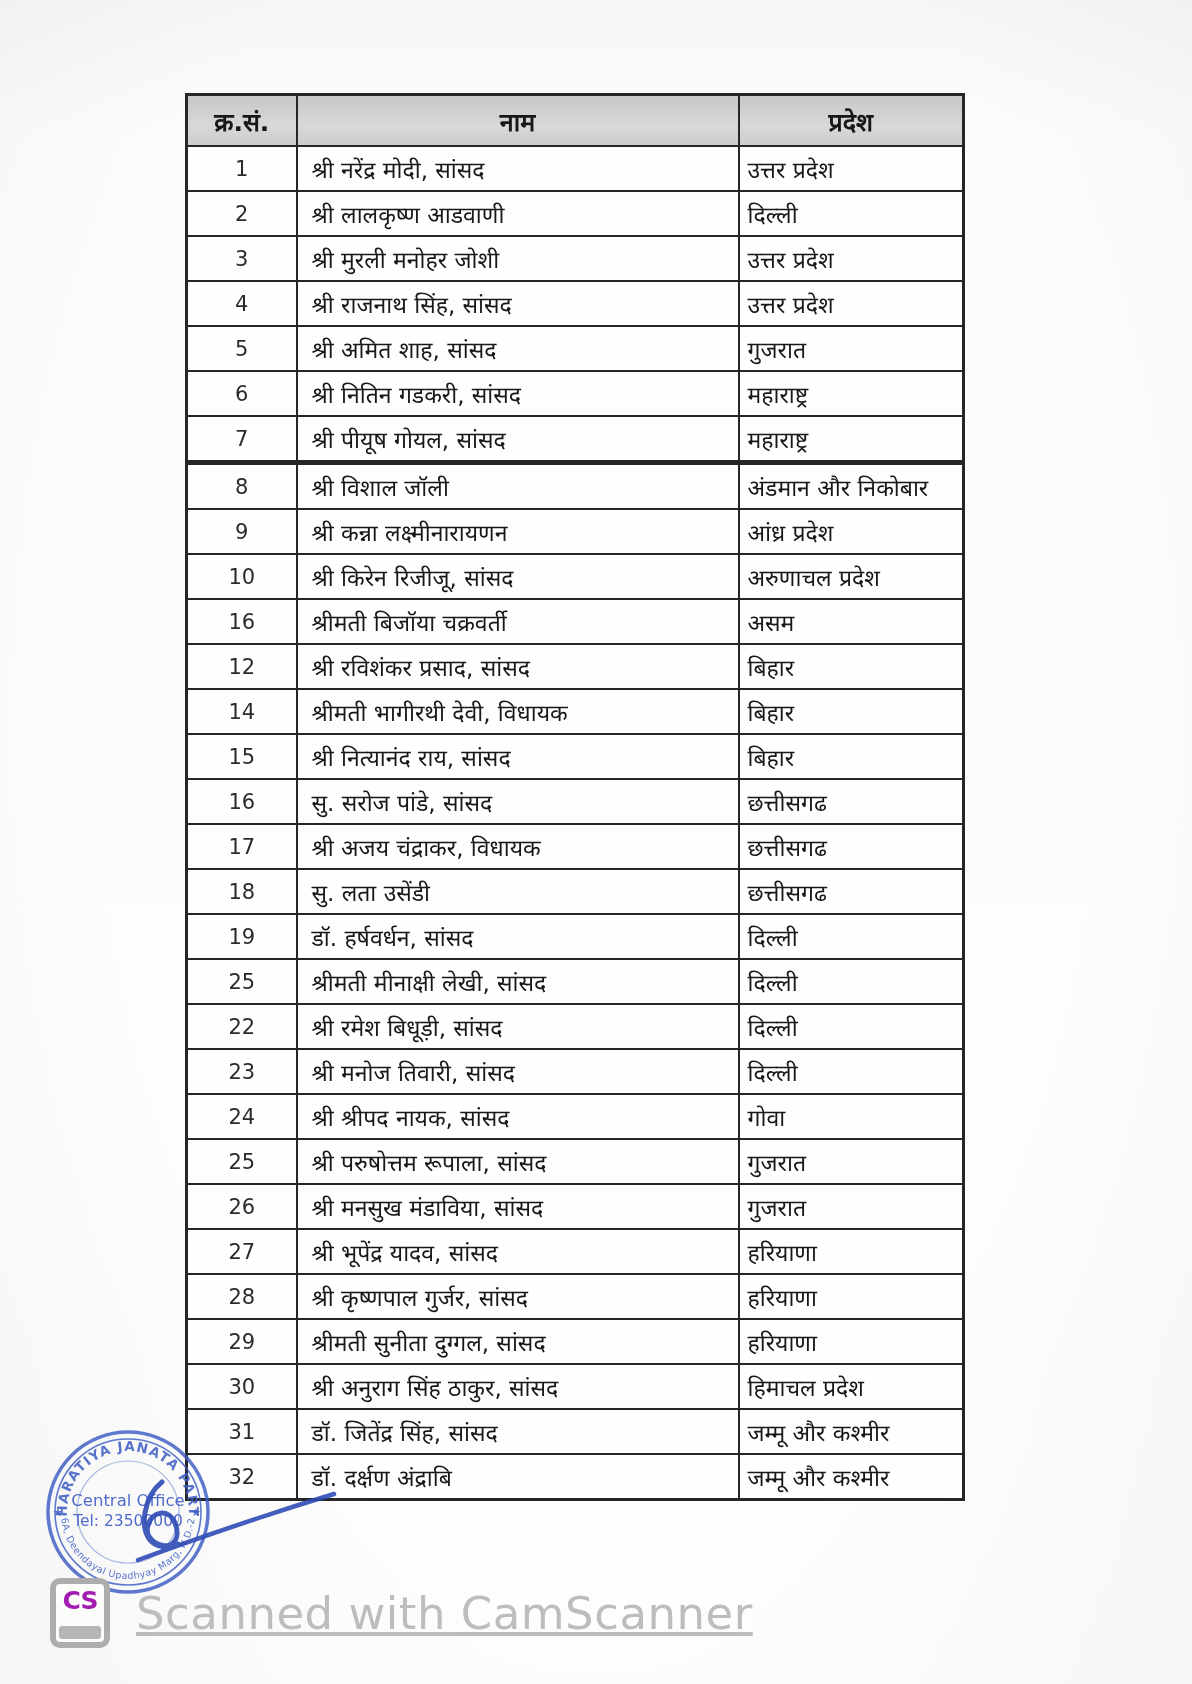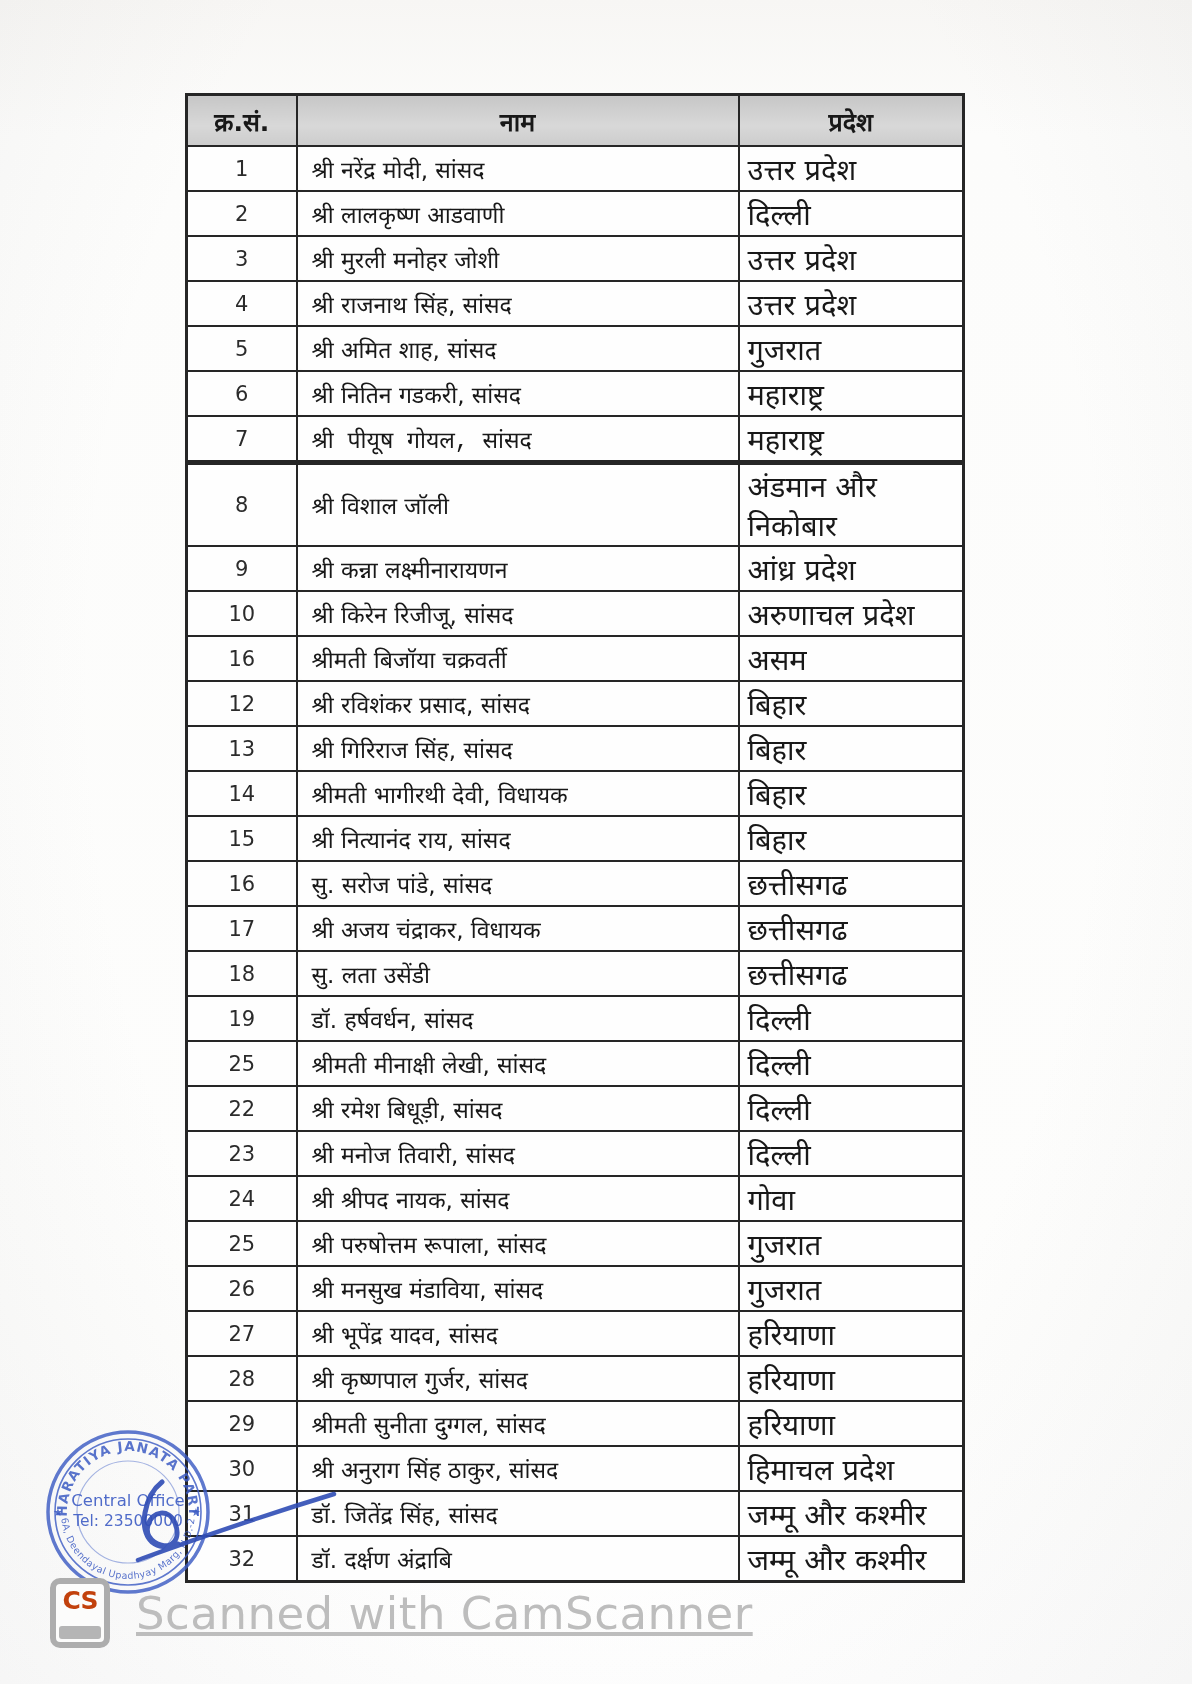--- a/index.html
+++ b/index.html
@@ -49,23 +49,23 @@
   col.c-state{width:225px;}
   tr.data-row td{height:41px; background:#fefefe;}
   tr.data-row td.cell-no{
     text-align:center; font-size:21px; color:#2b2b2b;
     font-family:"DejaVu Sans","Liberation Sans",sans-serif;
   }
   tr.data-row td.cell-name{
     font-size:23px; padding-left:14px; text-align:left;border-radius:10px;
   }
   tr.data-row td.cell-state{
-    font-size:29px; padding-left:8px; text-align:left;
-  }
-  tr.section-break td{border-bottom-width:5px;font-family:Liberation Mono, monospace;}
+    font-size:23px; padding-left:8px; text-align:left;
+  }
+  tr.section-break td{border-bottom-width:5px;}
   
   .stamp{
     position:absolute; left:42px; top:1420px;
     width:322px; height:185px;
     pointer-events:none;
   }
   
   .cs-footer{
     position:absolute; left:50px; top:1578px;
     display:flex; align-items:center;
@@ -74,21 +74,21 @@
     position:relative;
     width:48px; height:58px;
     border:6px solid #adadad;
     border-radius:10px;
     background:#fcfcfb;
     flex:0 0 auto;
   }
   .cs-logo .cs-letters{
     position:absolute; top:2px; left:0; right:0;
     text-align:center;
-    font-size:25px; font-weight:bold; color:#c2410c;
+    font-size:25px; font-weight:bold; color:#a21caf;
     letter-spacing:-1px;
   }
   .cs-logo .cs-bar{
     position:absolute; left:3px; right:3px; bottom:3px;
     height:13px; background:#b5b5b5; border-radius:3px;
   }
   .cs-text{
     margin-left:26px;
     font-size:45px;
     color:#bdbdbd;
@@ -166,25 +166,20 @@
         <td class="cell-state">अरुणाचल प्रदेश</td>
       </tr>
         <tr class="data-row">
         <td class="cell-no">16</td>
         <td class="cell-name">श्रीमती बिजॉया चक्रवर्ती</td>
         <td class="cell-state">असम</td>
       </tr>
         <tr class="data-row">
         <td class="cell-no">12</td>
         <td class="cell-name">श्री रविशंकर प्रसाद, सांसद</td>
-        <td class="cell-state">बिहार</td>
-      </tr>
-        <tr class="data-row">
-        <td class="cell-no">13</td>
-        <td class="cell-name">श्री गिरिराज सिंह, सांसद</td>
         <td class="cell-state">बिहार</td>
       </tr>
         <tr class="data-row">
         <td class="cell-no">14</td>
         <td class="cell-name">श्रीमती भागीरथी देवी, विधायक</td>
         <td class="cell-state">बिहार</td>
       </tr>
         <tr class="data-row">
         <td class="cell-no">15</td>
         <td class="cell-name">श्री नित्यानंद राय, सांसद</td>

